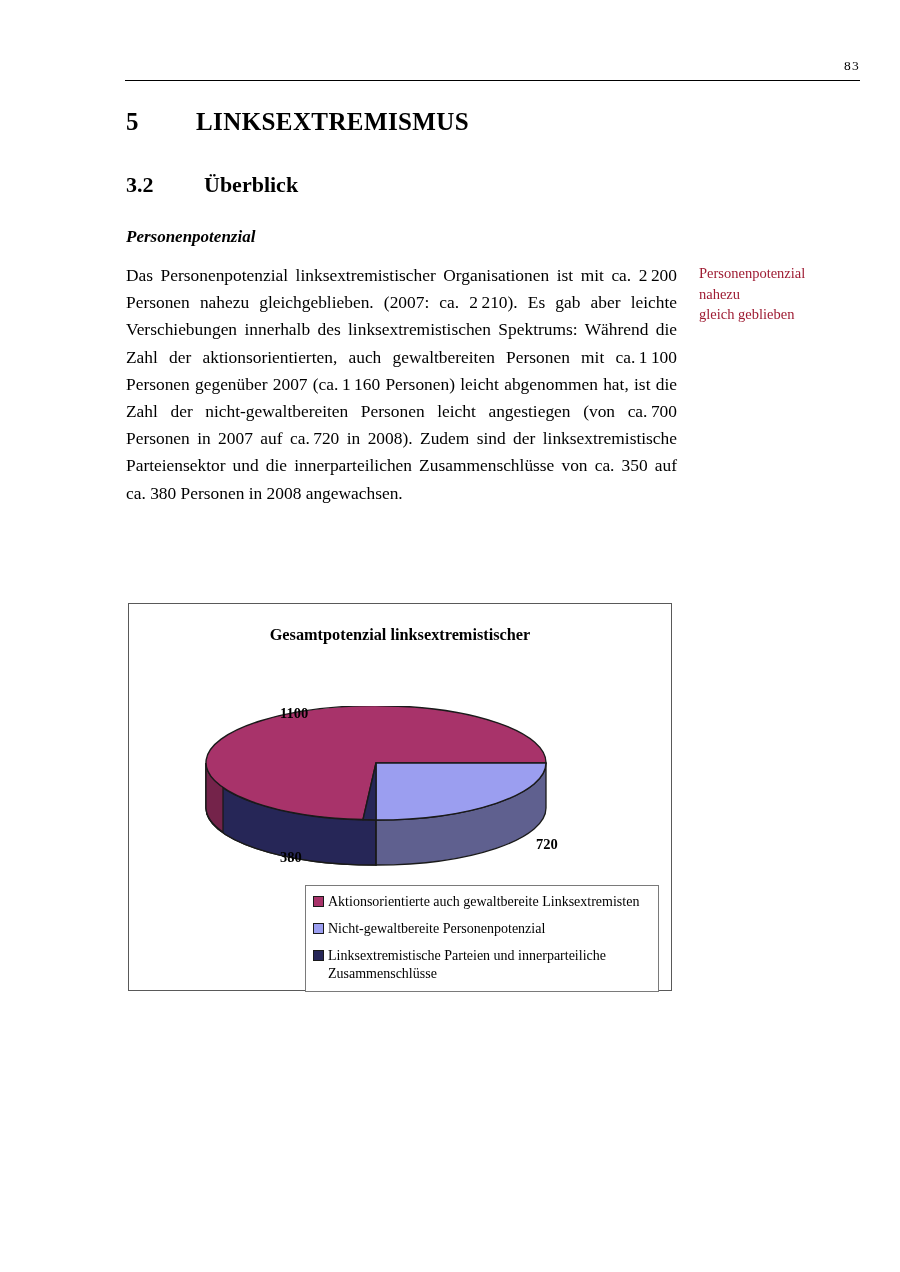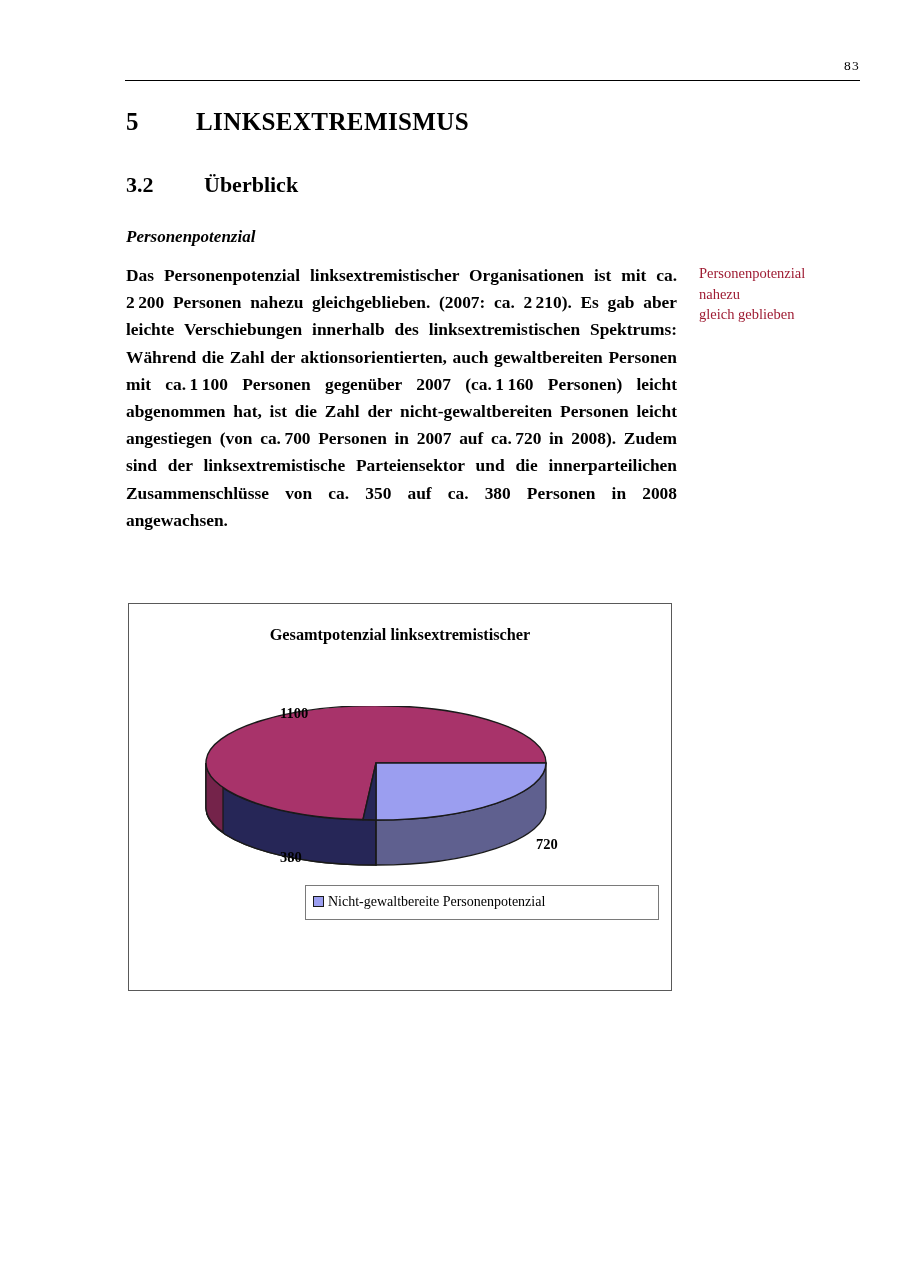--- a/index.html
+++ b/index.html
@@ -88,21 +88,20 @@
   .body-col {
     position: absolute;
     left: 126px;
     top: 262px;
     width: 551px;
     font-size: 17.4px;
     line-height: 27.2px;
     text-align: justify;
     text-justify: inter-word;
     hyphens: none;
-    font-weight: bold;
   }
   .body-col p { margin: 0; }
 
   
   .margin-note {
     position: absolute;
     left: 699px;
     top: 263px;
     width: 155px;
     font-size: 14.5px;
@@ -249,18 +248,26 @@
       <path d="M 175,57 L 175,114 A 170,57 0 0 1 20,80 Z" fill="#262657" stroke="#1a1a1a" stroke-width="1.4" opacity="0"></path>
     </svg>
   </div>
 
   <div class="pie-label lbl-1100">1100</div>
   <div class="pie-label lbl-720">720</div>
   <div class="pie-label lbl-380">380</div>
 
   <div class="legend">
     <div class="legend-row">
+      <span class="swatch" style="background:#a8336a"></span>
+      <span class="legend-text">Aktionsorientierte auch gewaltbereite Linksextremisten</span>
+    </div>
+    <div class="legend-row">
       <span class="swatch" style="background:#9b9ef0"></span>
       <span class="legend-text">Nicht-gewaltbereite Personenpotenzial</span>
     </div>
+    <div class="legend-row">
+      <span class="swatch" style="background:#262657"></span>
+      <span class="legend-text"><span>Linksextremistische Parteien und innerparteiliche</span><br><span>Zusammenschlüsse</span></span>
+    </div>
   </div>
 
 </div>
 
 </body></html>

